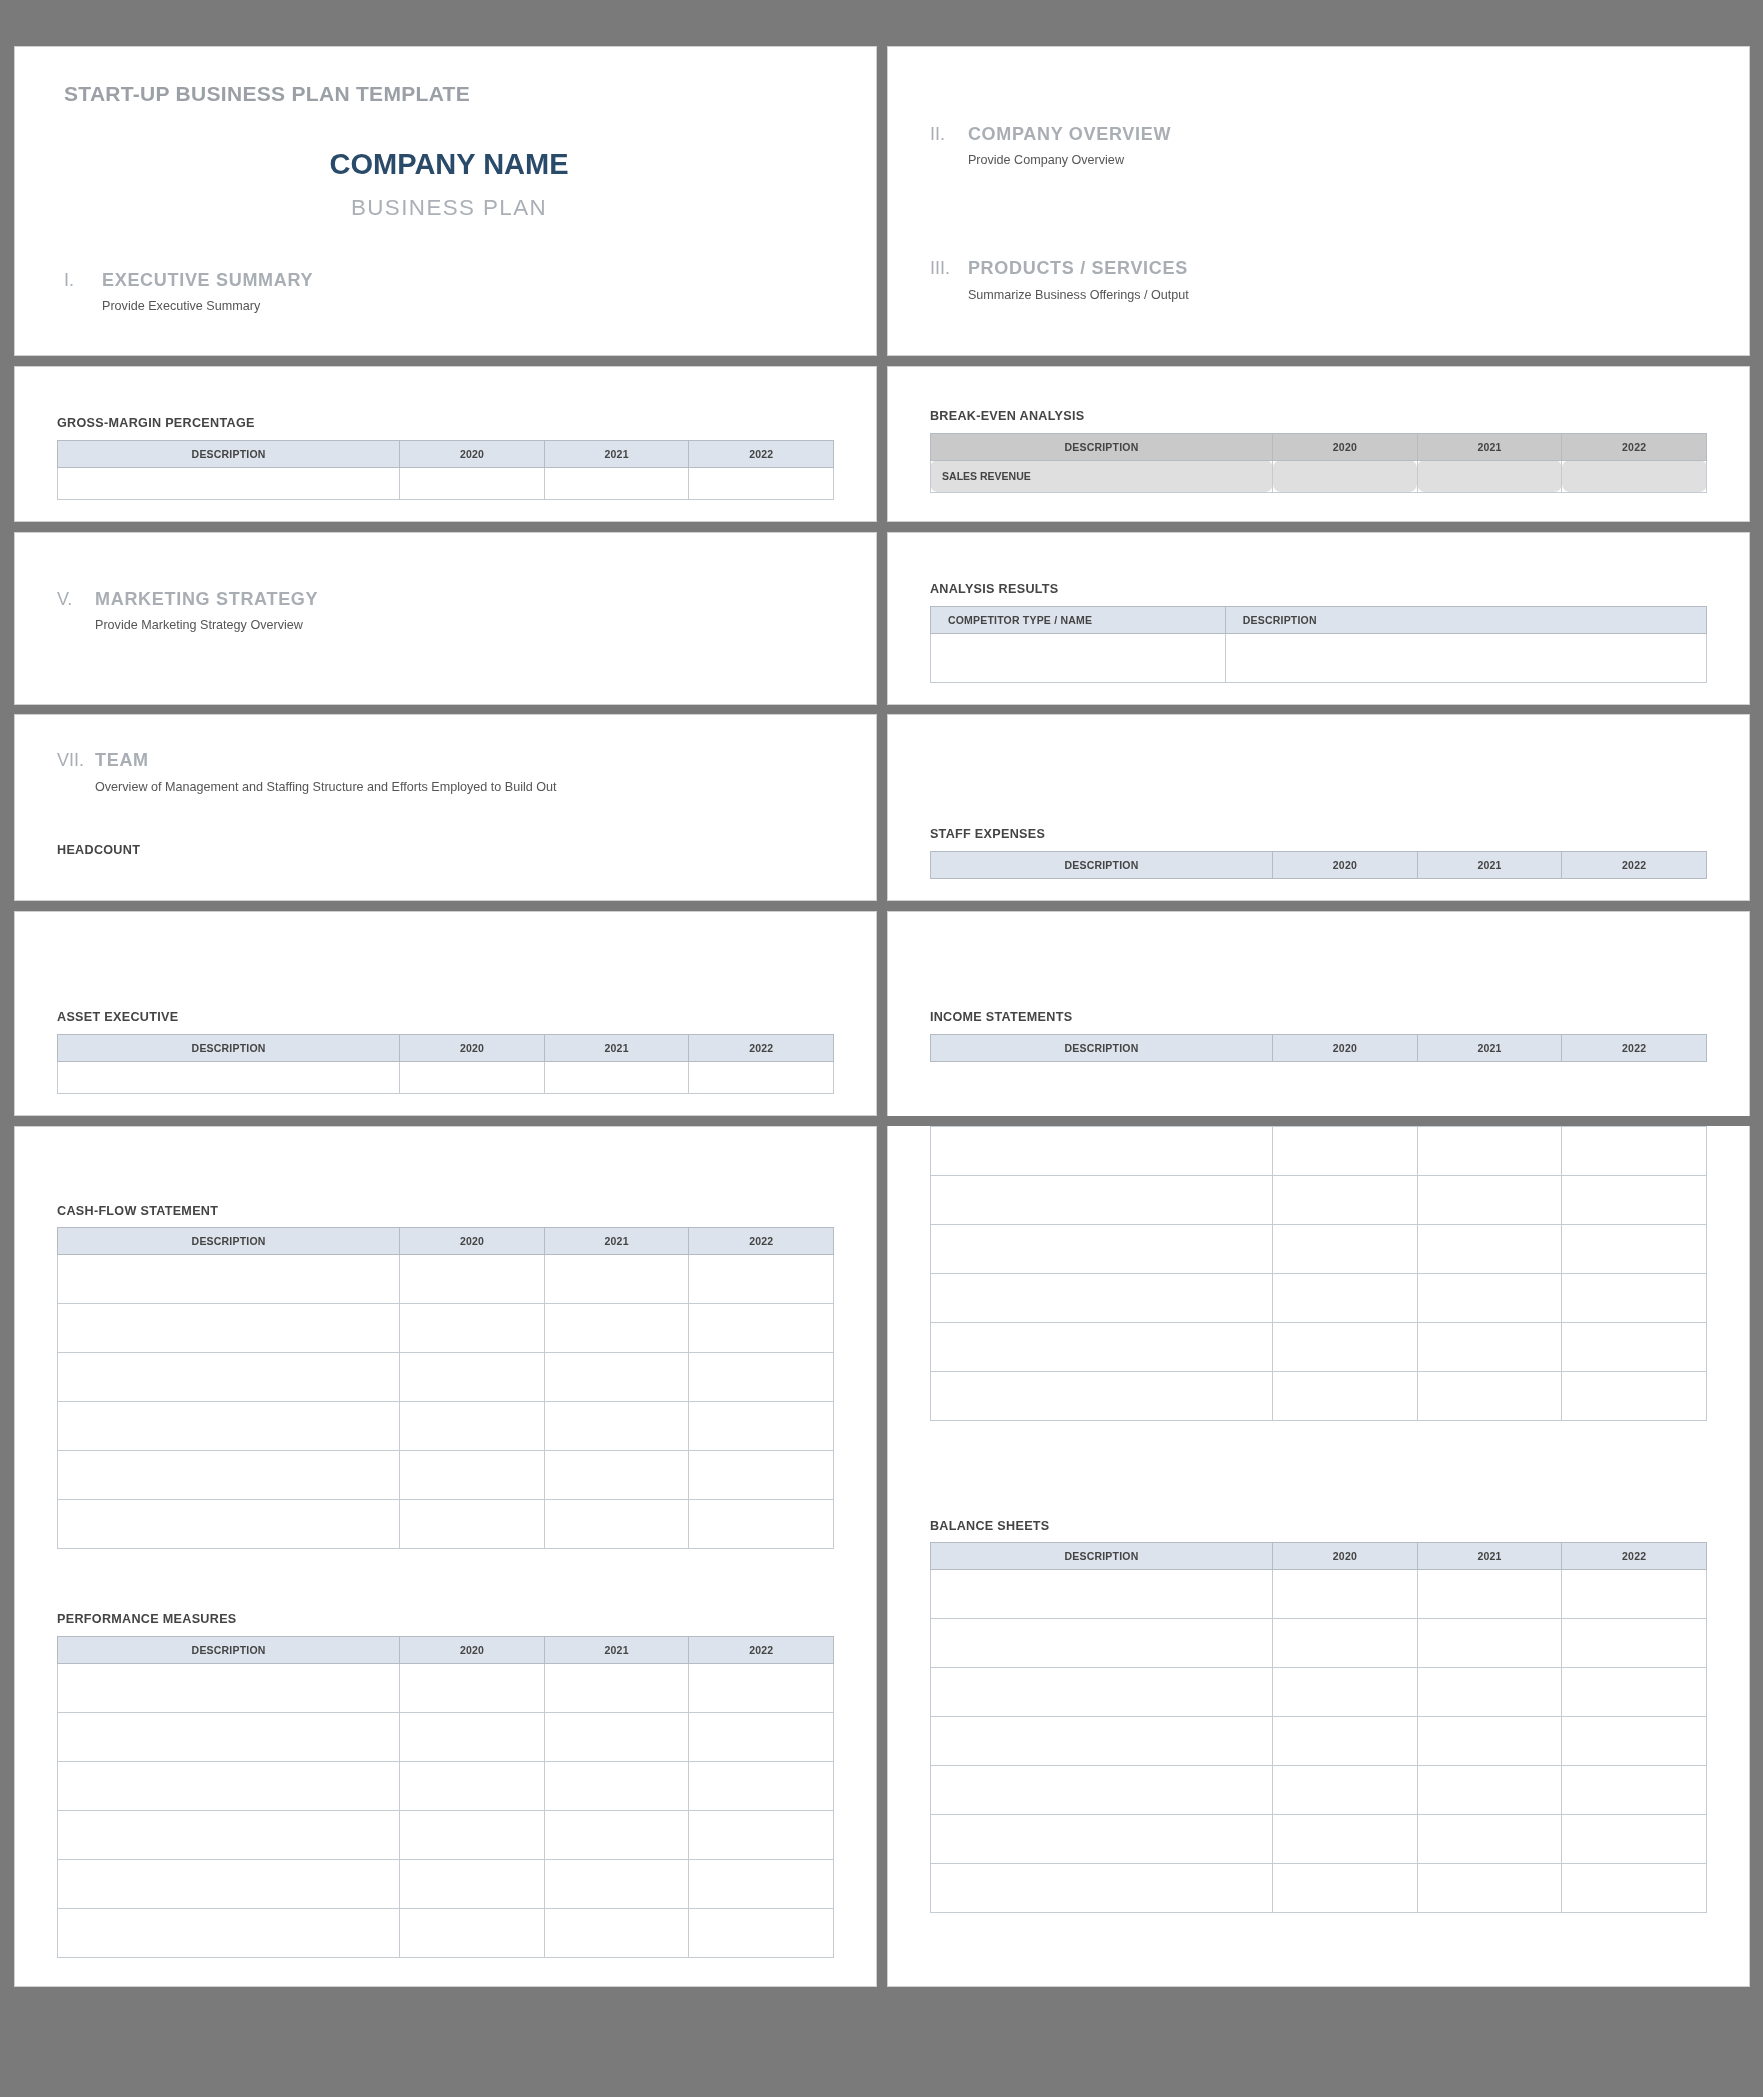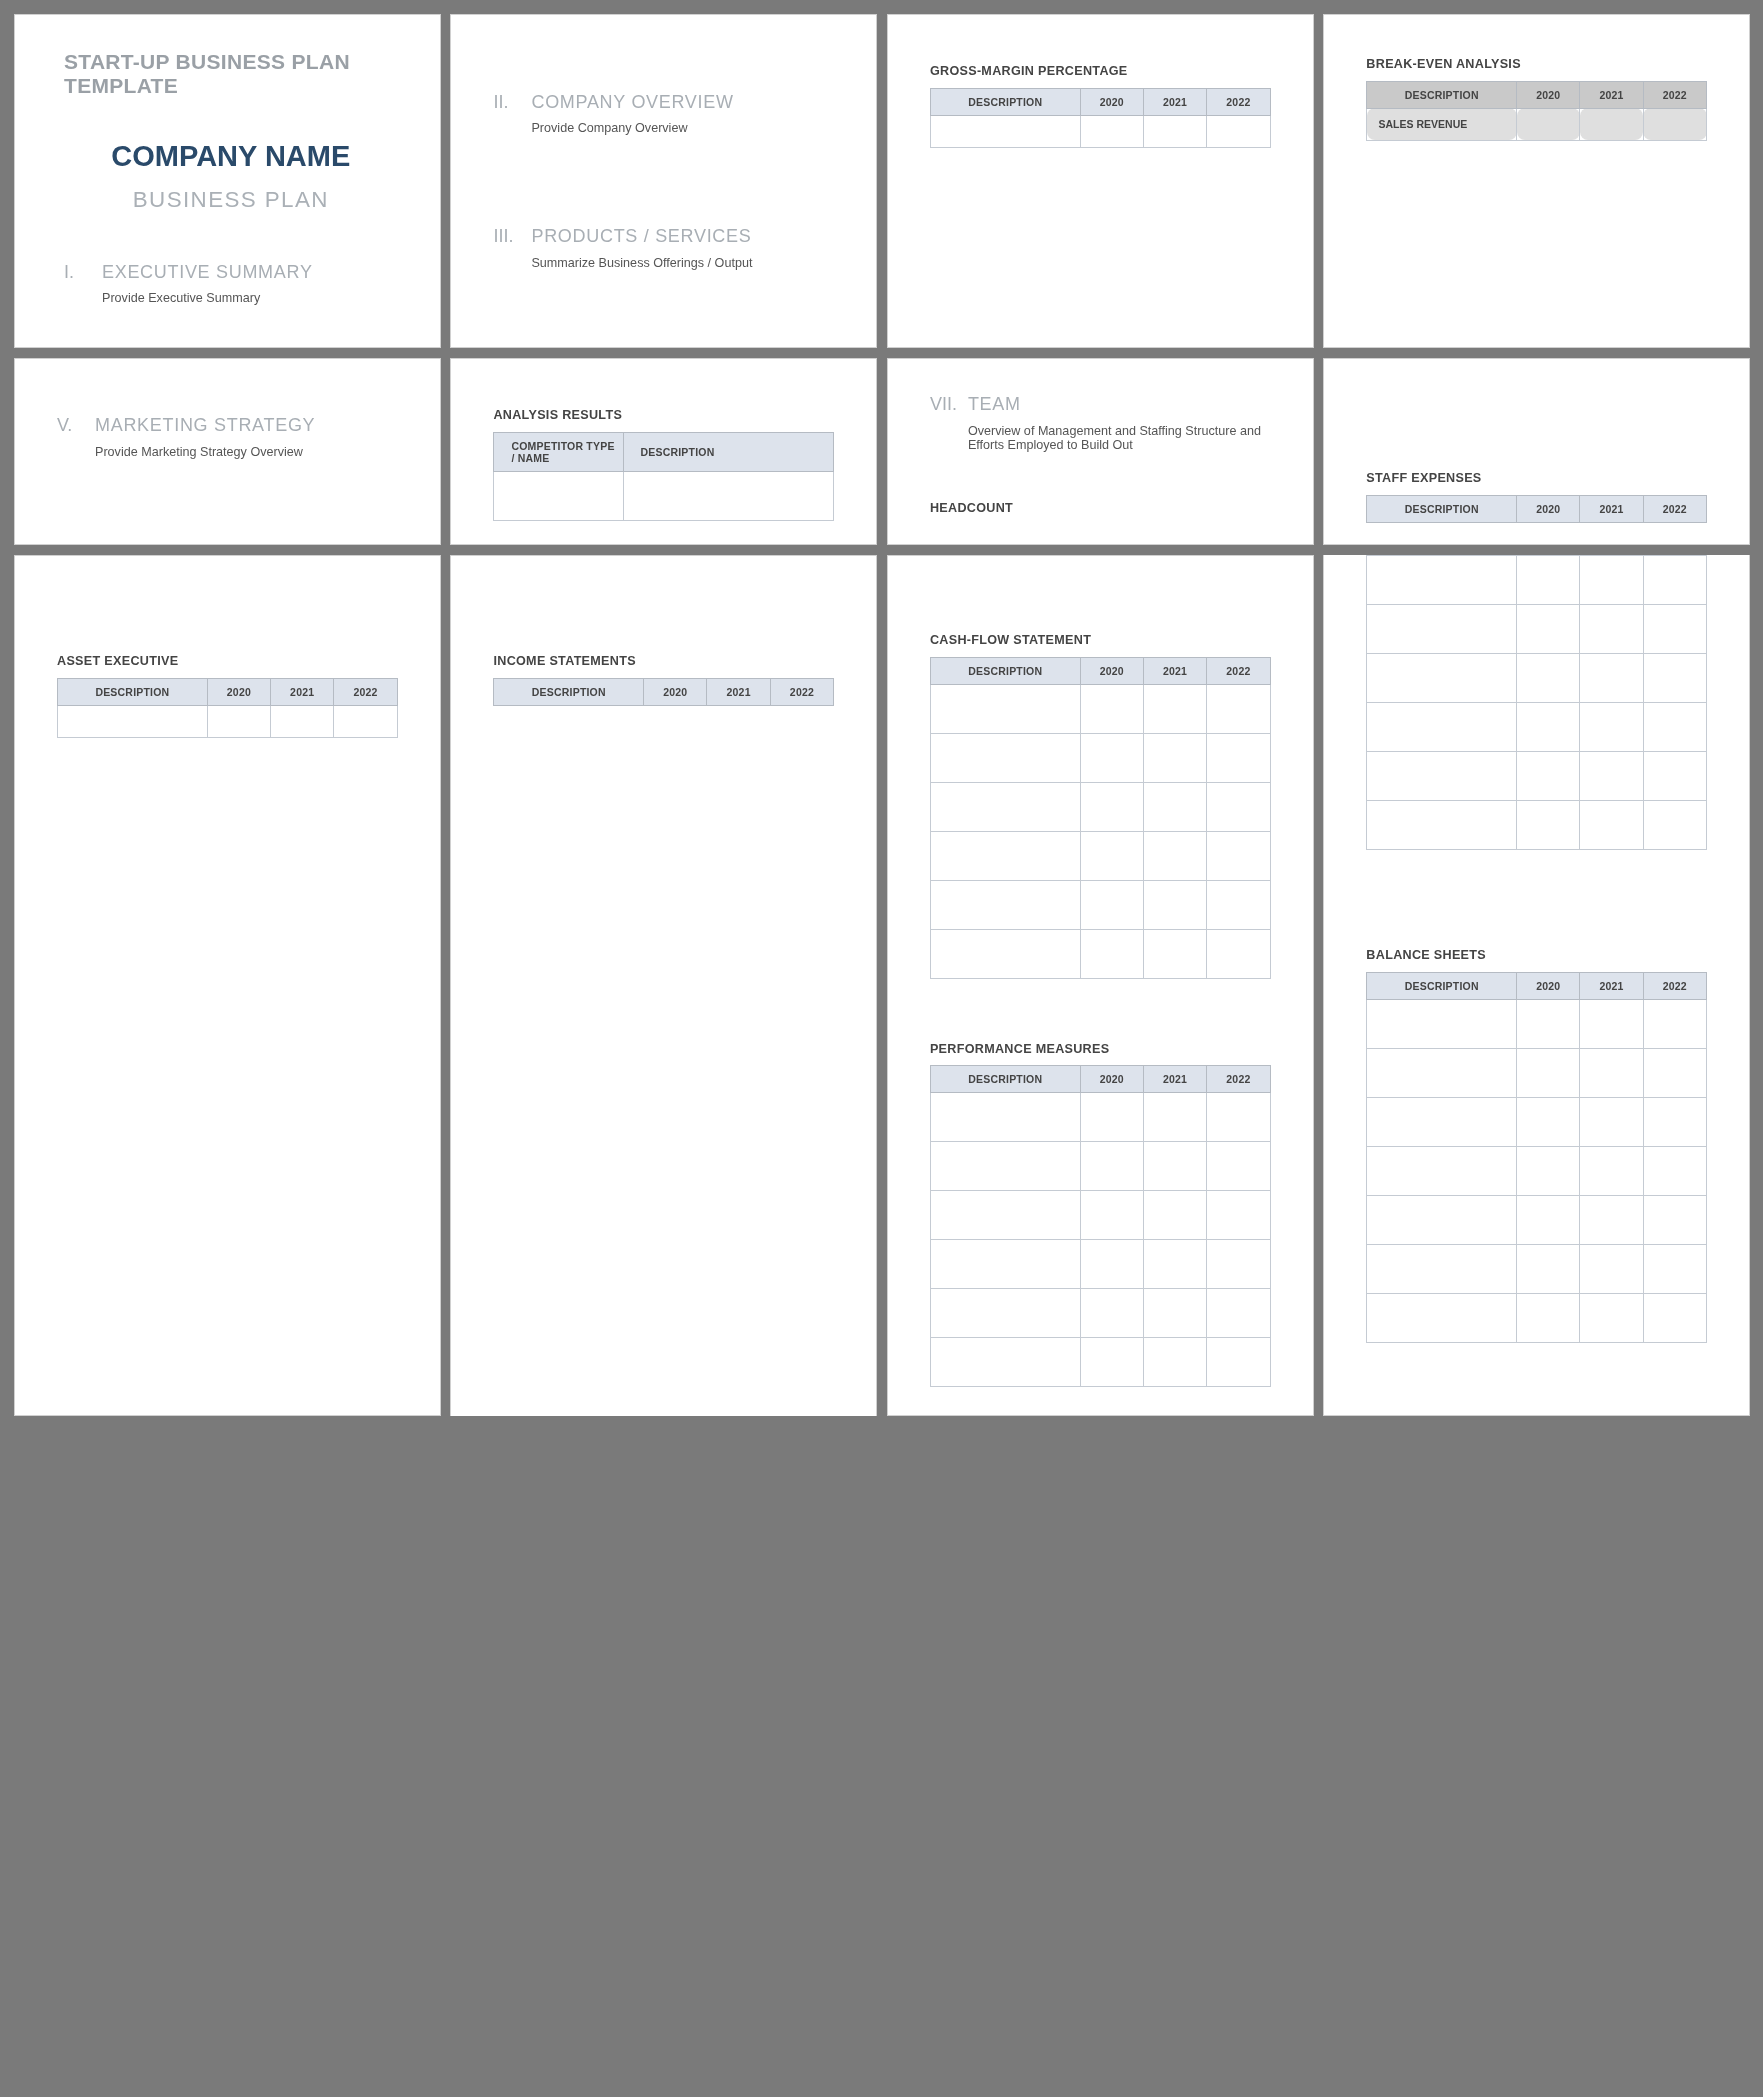--- a/index.html
+++ b/index.html
@@ -4,22 +4,23 @@
 <style>
   * { box-sizing: border-box; margin: 0; padding: 0; }
   body {
     background: #7a7a7a;
     font-family: "Century Gothic", "Avant Garde", Arial, sans-serif;
     padding: 14px;
     width: 1764px;
   }
   .grid {
     display: grid;
-    grid-template-columns: 1fr 1fr 1fr 1fr;
+    grid-template-columns: 1fr 1fr;
     gap: 9.8px;
+    margin-top: 32px;
   }
   .panel {
     background: #fff;
     border: 0.7px solid #d0d0d0;
     padding: 35px 42px 21px 42px;
     min-height: 70px;
   }
   .panel.left { padding-left: 49px; }
   .doc-title {
     color: #9aa0a6;
@@ -51,21 +52,21 @@
   .roman {
     color: #a8aeb4;
     font-size: 18px;
     font-weight: 400;
     width: 38px;
     flex-shrink: 0;
   }
   .sec-title {
     color: #a8aeb4;
     font-size: 18px;
-    font-weight: 400;
+    font-weight: 700;
     letter-spacing: 0.7px;
   }
   .sec-body {
     color: #555;
     font-size: 12.6px;
     margin-left: 38px;
     margin-bottom: 21px;
   }
   .block-title {
     color: #444;

